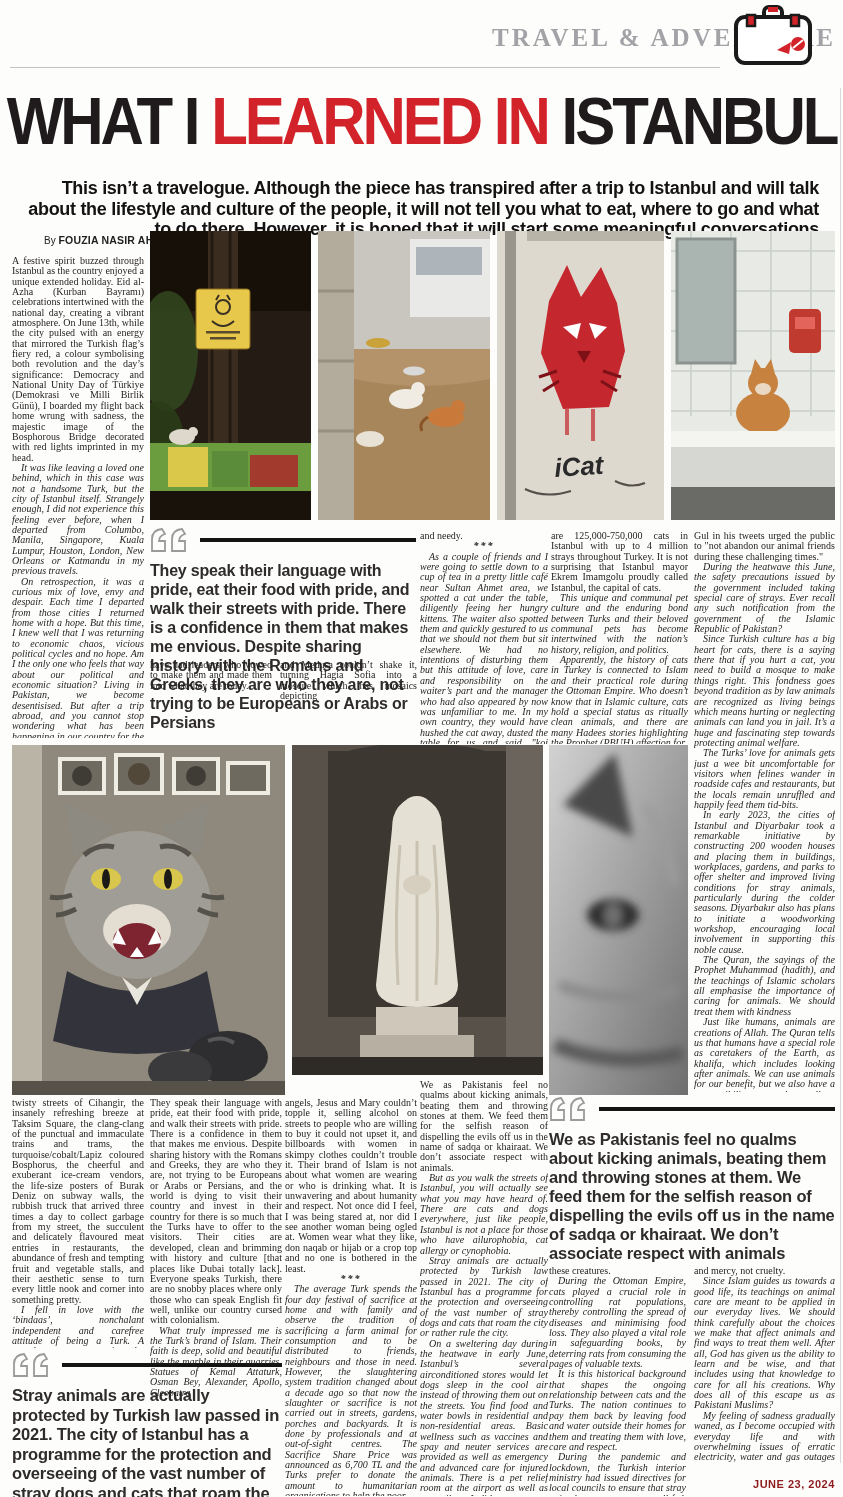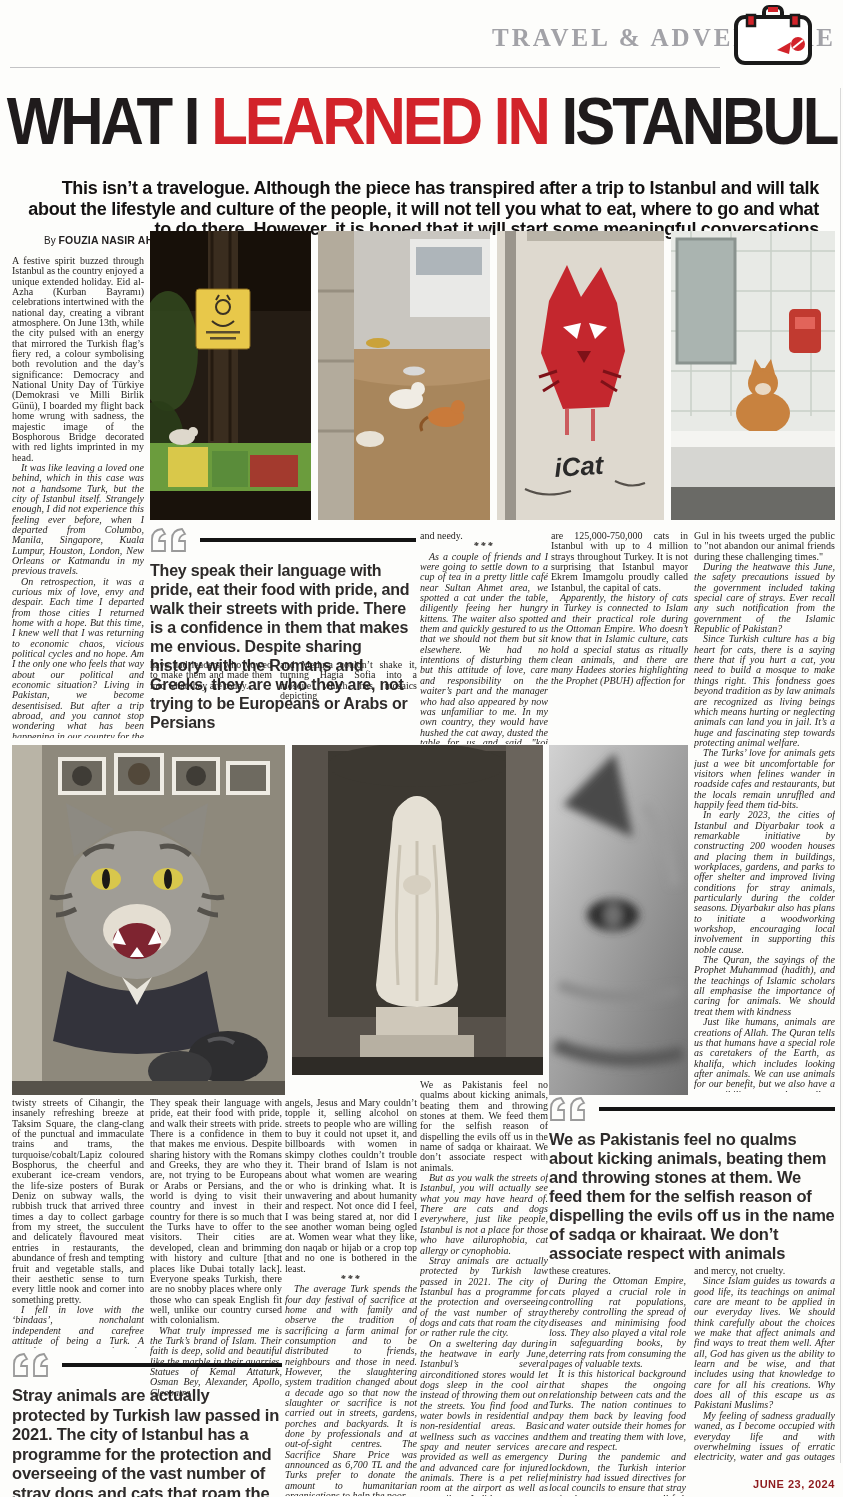--- a/index.html
+++ b/index.html
@@ -162,20 +162,21 @@
       <p>and Medusa couldn’t shake it, turning Hagia Sofia into a mosque which has mosaics depicting</p>
     </div>
 
   <div class="abs col" style="left:420px;top:531px;width:128px;height:213px;">
       <p>and needy.</p>
       <p class="stars">***</p>
       <p>As a couple of friends and I were going to settle down to a cup of tea in a pretty little café near Sultan Ahmet area, we spotted a cat under the table, diligently feeing her hungry kittens. The waiter also spotted them and quickly gestured to us that we should not them but sit elsewhere. We had no intentions of disturbing them but this attitude of love, care and responsibility on the waiter’s part and the manager who had also appeared by now was unfamiliar to me. In my own country, they would have hushed the cat away, dusted the table for us and said, "koi nahin, khair hai" [all good, no worries].</p>
     </div>
   <div class="abs col" style="left:551px;top:531px;width:137px;height:213px;">
       <p>are 125,000-750,000 cats in Istanbul with up to 4 million strays throughout Turkey. It is not surprising that Istanbul mayor Ekrem Imamgolu proudly called Istanbul, the capital of cats.</p>
+      <p>This unique and communal pet culture and the enduring bond between Turks and their beloved communal pets has become intertwined with the nation’s history, religion, and politics.</p>
       <p>Apparently, the history of cats in Turkey is connected to Islam and their practical role during the Ottoman Empire. Who doesn’t know that in Islamic culture, cats hold a special status as ritually clean animals, and there are many Hadees stories highlighting the Prophet (PBUH) affection for</p>
     </div>
   <div class="abs col" style="left:694px;top:531px;width:141px;height:561px;">
       <p>Gul in his tweets urged the public to "not abandon our animal friends during these challenging times."</p>
       <p>During the heatwave this June, the safety precautions issued by the government included taking special care of strays. Ever recall any such notification from the government of the Islamic Republic of Pakistan?</p>
       <p>Since Turkish culture has a big heart for cats, there is a saying there that if you hurt a cat, you need to build a mosque to make things right. This fondness goes beyond tradition as by law animals are recognized as living beings which means hurting or neglecting animals can land you in jail. It’s a huge and fascinating step towards protecting animal welfare.</p>
       <p>The Turks’ love for animals gets just a wee bit uncomfortable for visitors when felines wander in roadside cafes and restaurants, but the locals remain unruffled and happily feed them tid-bits.</p>
       <p>In early 2023, the cities of Istanbul and Diyarbakır took a remarkable initiative by constructing 200 wooden houses and placing them in buildings, workplaces, gardens, and parks to offer shelter and improved living conditions for stray animals, particularly during the colder seasons. Diyarbakır also has plans to initiate a woodworking workshop, encouraging local involvement in supporting this noble cause.</p>
       <p>The Quran, the sayings of the Prophet Muhammad (hadith), and the teachings of Islamic scholars all emphasise the importance of caring for animals. We should treat them with kindness</p>
       <p>Just like humans, animals are creations of Allah. The Quran tells us that humans have a special role as caretakers of the Earth, as khalifa, which includes looking after animals. We can use animals for our benefit, but we also have a responsibility to treat them well.</p>

